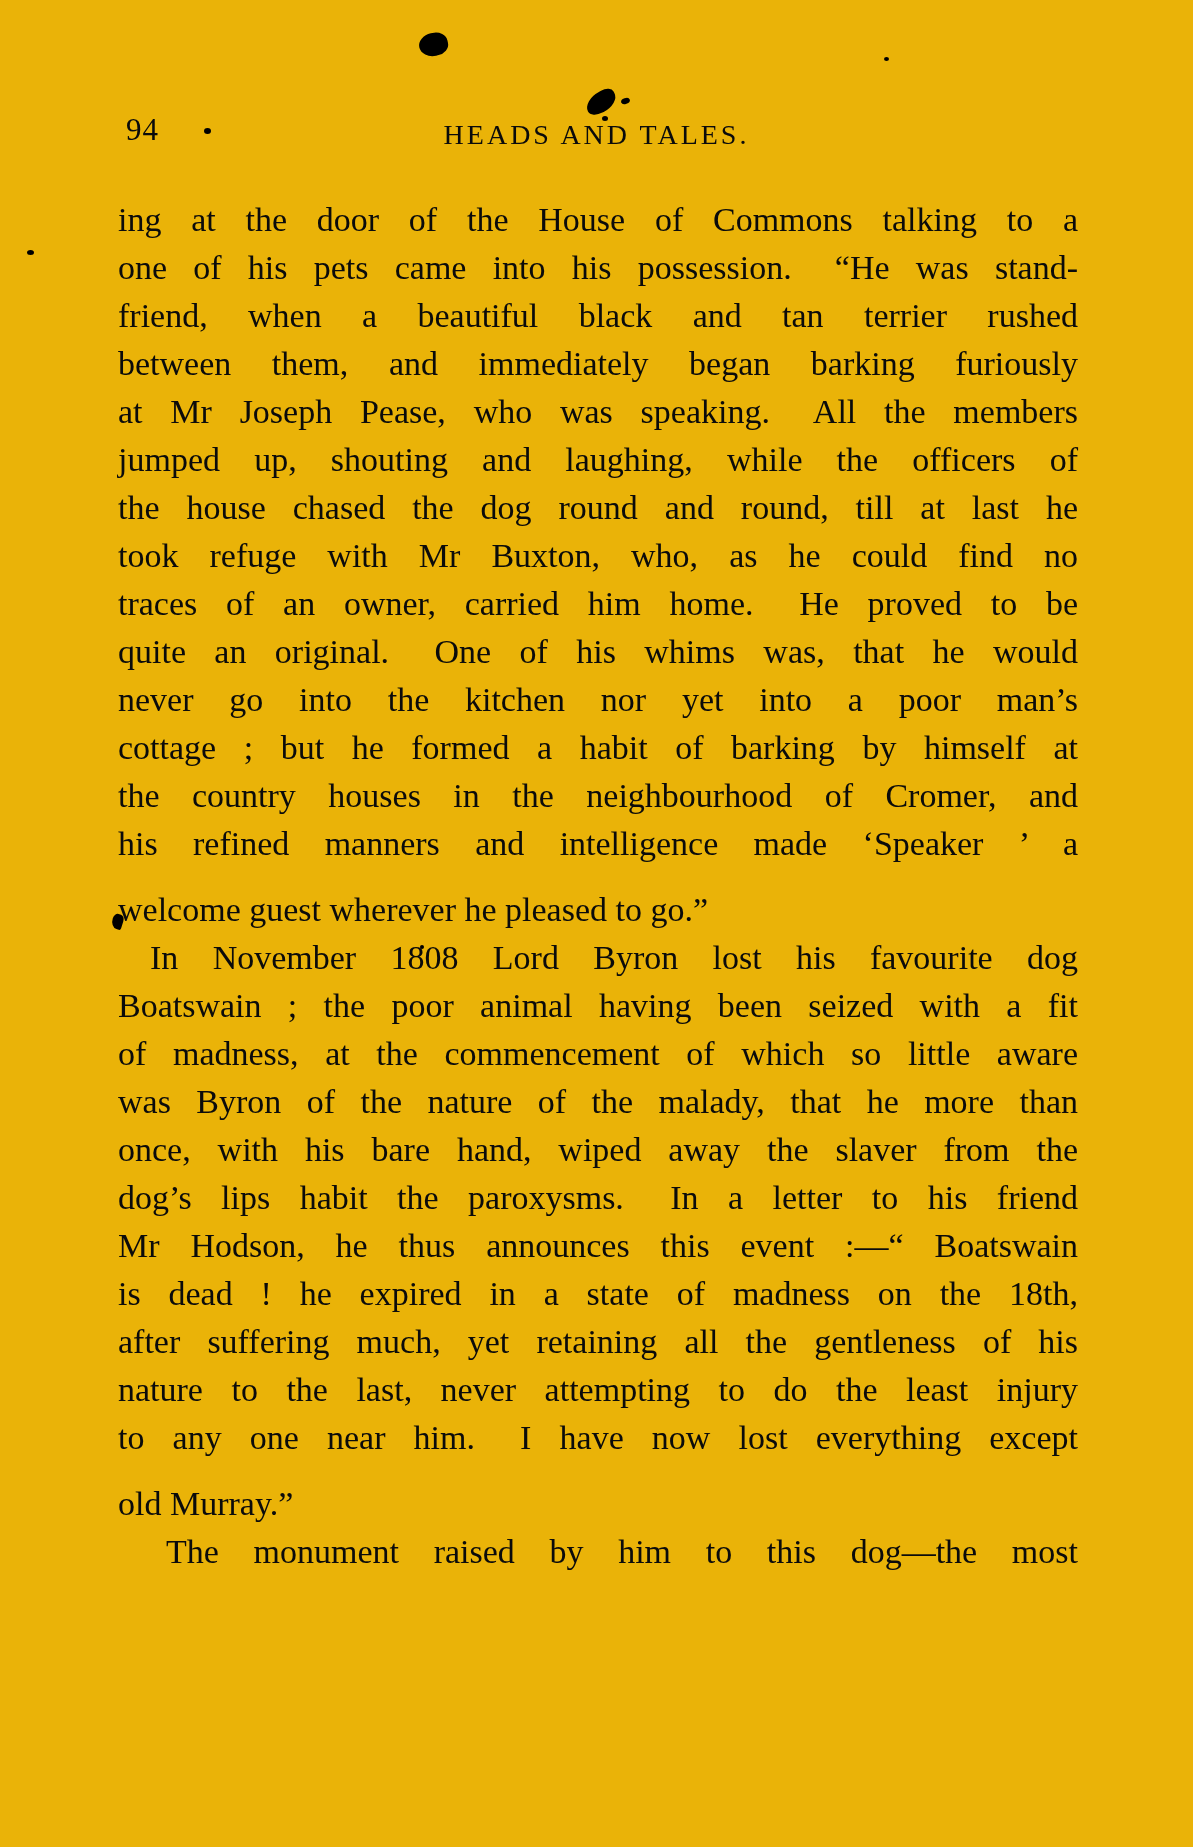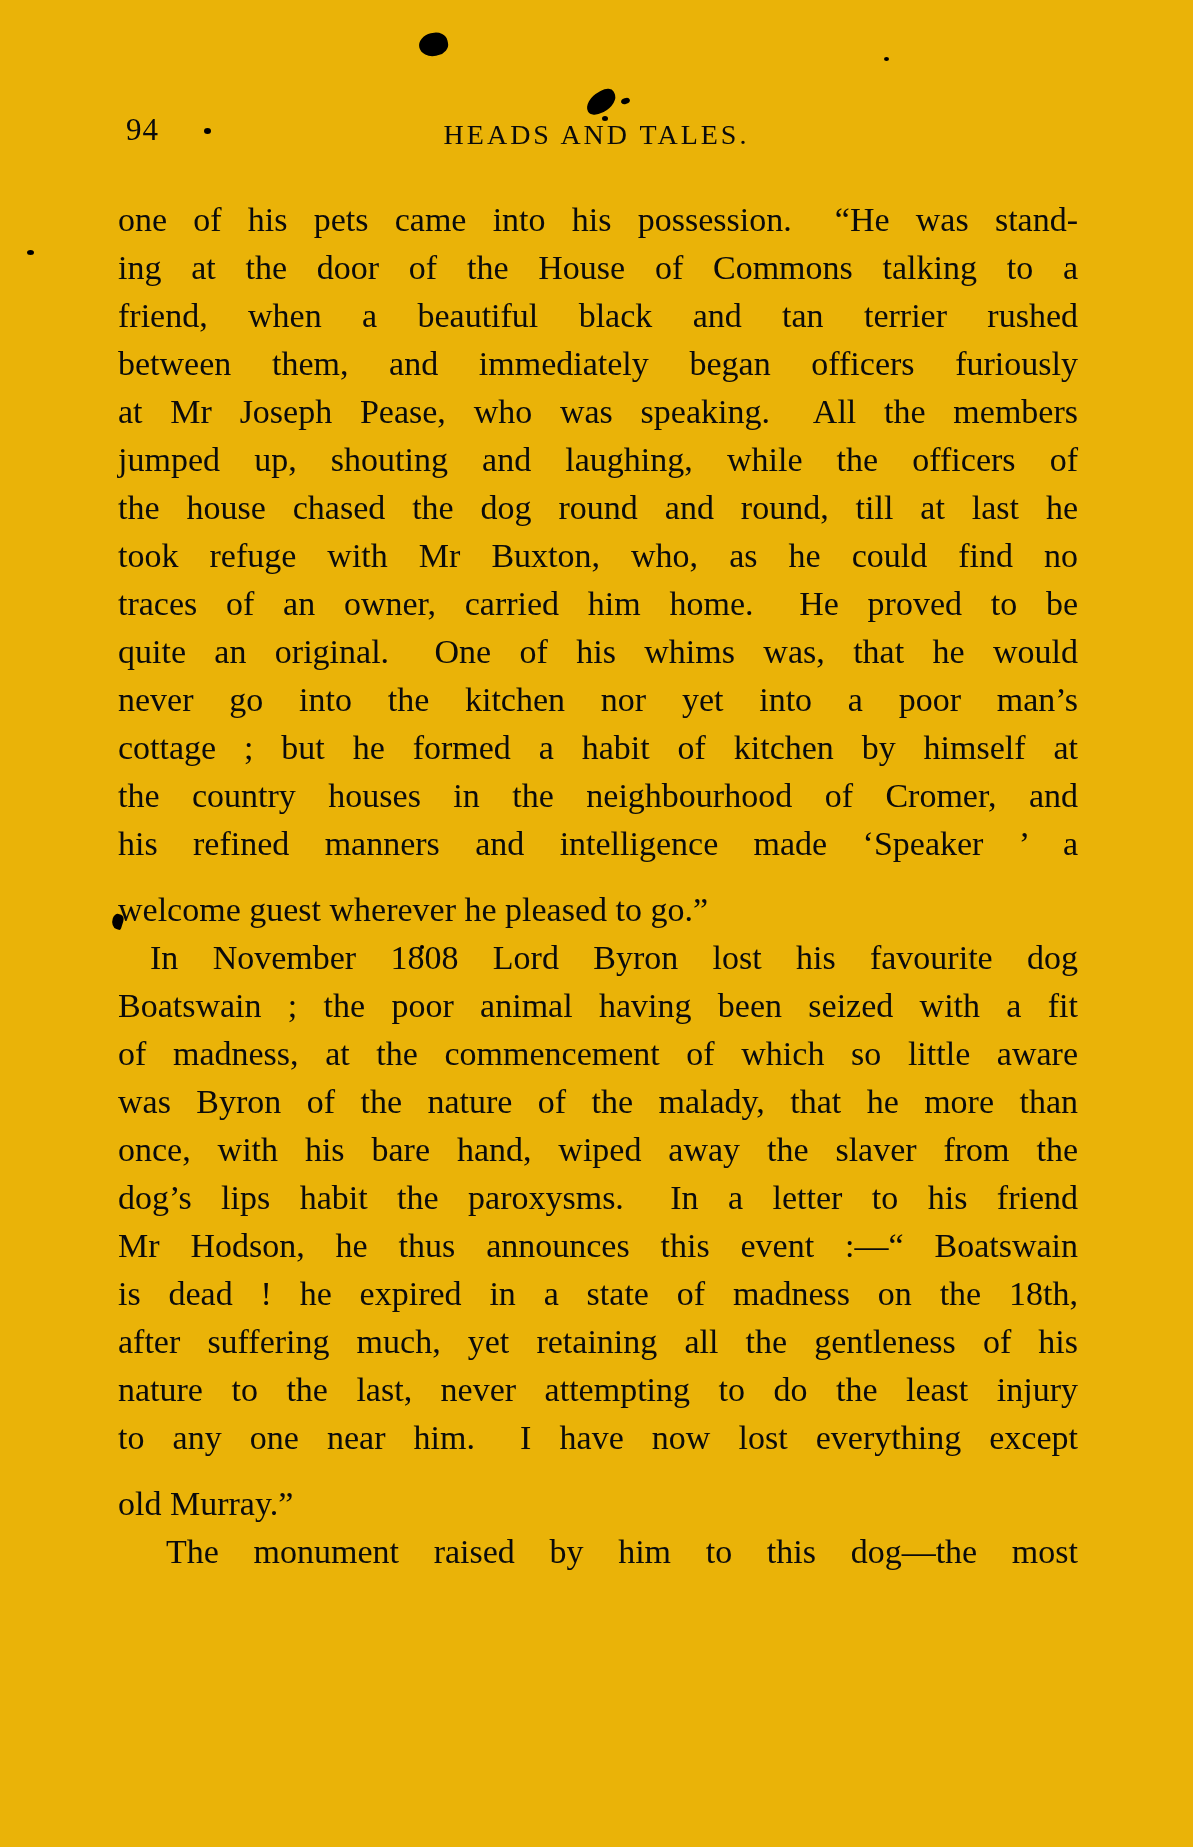--- a/index.html
+++ b/index.html
@@ -118,32 +118,32 @@
   <div class="ink ink-period-left-margin"></div>
   <div class="ink ink-comma-left"></div>
   <div class="ink ink-speck-mid"></div>
 
   <div class="page-number">94</div>
   <div class="running-head">HEADS AND TALES.</div>
 
   <div class="text-block">
 
     <div>
+        <div class="line">ing at the door of the House of Commons talking to a</div>
         <div class="line">one of his pets came into his possession.  “He was stand-</div>
-        <div class="line">ing at the door of the House of Commons talking to a</div>
         <div class="line">friend, when a beautiful black and tan terrier rushed</div>
-        <div class="line">between them, and immediately began officers furiously</div>
+        <div class="line">between them, and immediately began barking furiously</div>
         <div class="line">at Mr Joseph Pease, who was speaking.  All the members</div>
         <div class="line">jumped up, shouting and laughing, while the officers of</div>
         <div class="line">the house chased the dog round and round, till at last he</div>
         <div class="line">took refuge with Mr Buxton, who, as he could find no</div>
         <div class="line">traces of an owner, carried him home.  He proved to be</div>
         <div class="line">quite an original.  One of his whims was, that he would</div>
         <div class="line">never go into the kitchen nor yet into a poor man’s</div>
-        <div class="line">cottage ; but he formed a habit of kitchen by himself at</div>
+        <div class="line">cottage ; but he formed a habit of barking by himself at</div>
         <div class="line">the country houses in the neighbourhood of Cromer, and</div>
         <div class="line">his refined manners and intelligence made ‘Speaker ’ a</div>
         <div class="line rag">welcome guest wherever he pleased to go.”</div>
       </div>
 
 
     <div>
         <div class="line" style="text-indent: 32px;">In November 1808 Lord Byron lost his favourite dog</div>
         <div class="line">Boatswain ; the poor animal having been seized with a fit</div>
         <div class="line">of madness, at the commencement of which so little aware</div>

